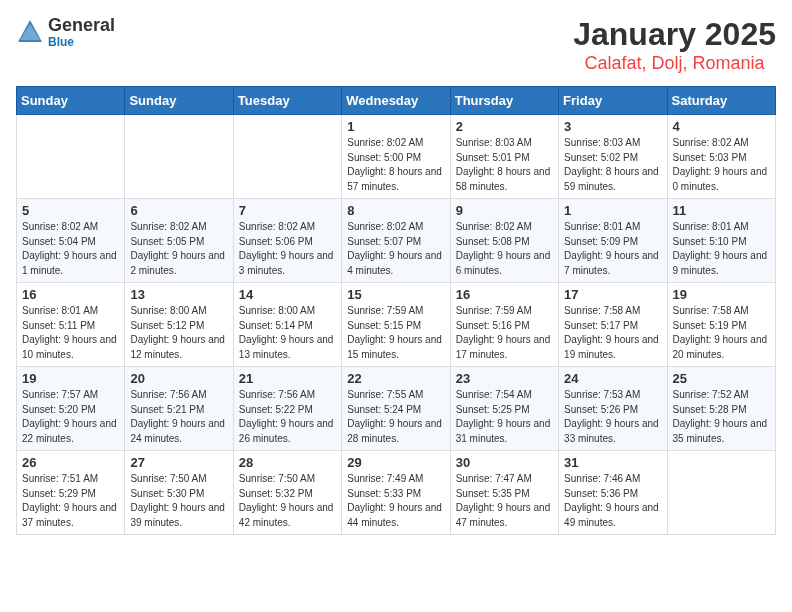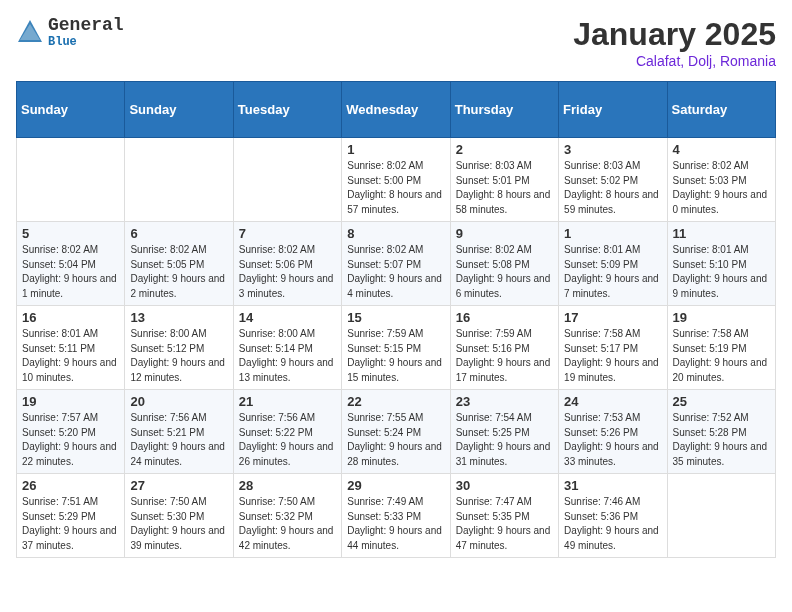--- a/index.html
+++ b/index.html
@@ -17,60 +17,59 @@
       margin-bottom: 12px;
     }
     .logo {
       display: flex;
       align-items: center;
     }
     .logo-text {
       display: flex;
       flex-direction: column;
       line-height: 1.1;
-      font-family: Liberation Mono, monospace;
     }
     .logo-general {
       font-size: 18px;
       font-weight: bold;
       color: #333;
     }
     .logo-blue {
       font-size: 12px;
       font-weight: bold;
       color: #1a6faf;
     }
     .logo-icon {
       width: 28px;
       height: 28px;
       margin-right: 4px;
     }
     .title-block {
-      text-align: right;
+      text-align: center;
     }
     .month-title {
       font-size: 32px;
       font-weight: bold;
       color: #333;
     }
     .location {
-      font-size: 14px;
-      color: #6d28d9;
+      font-size: 18px;
+      color: #ef4444;
     }
     .calendar {
       width: 100%;
       border-collapse: collapse;
       border: 1px solid #ccc;
     }
     .calendar th {
       background: #2a75bb;
       color: #fff;
       font-size: 13px;
       font-weight: bold;
-      padding: 20px 4px;
+      padding: 6px 4px;
       text-align: left;
       border: 1px solid #1a5a9a;
     }
     .calendar td {
       vertical-align: top;
       border: 1px solid #ddd;
       padding: 4px 5px;
       width: 108px;
       min-height: 80px;
       font-size: 11px;

